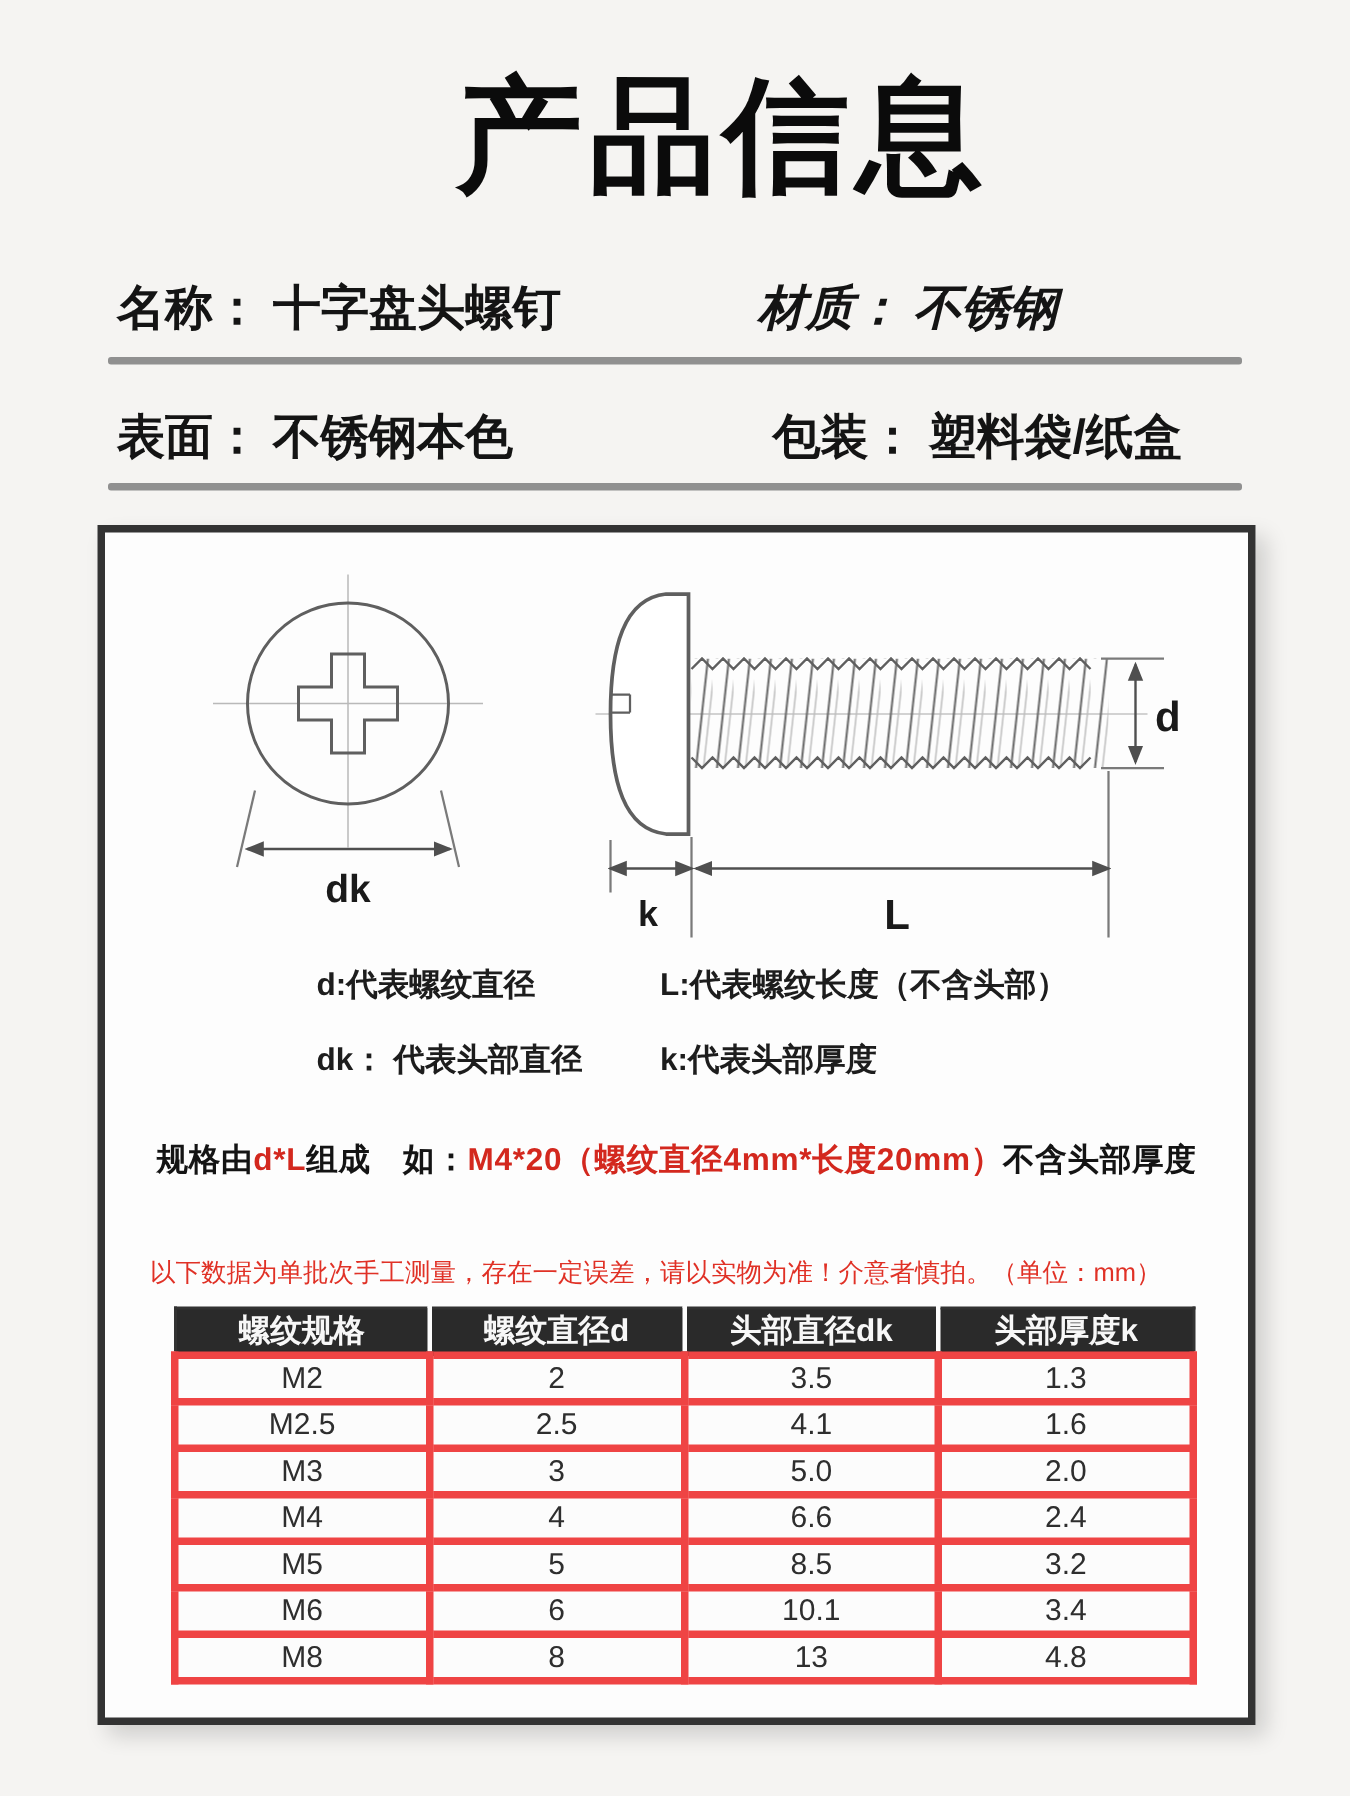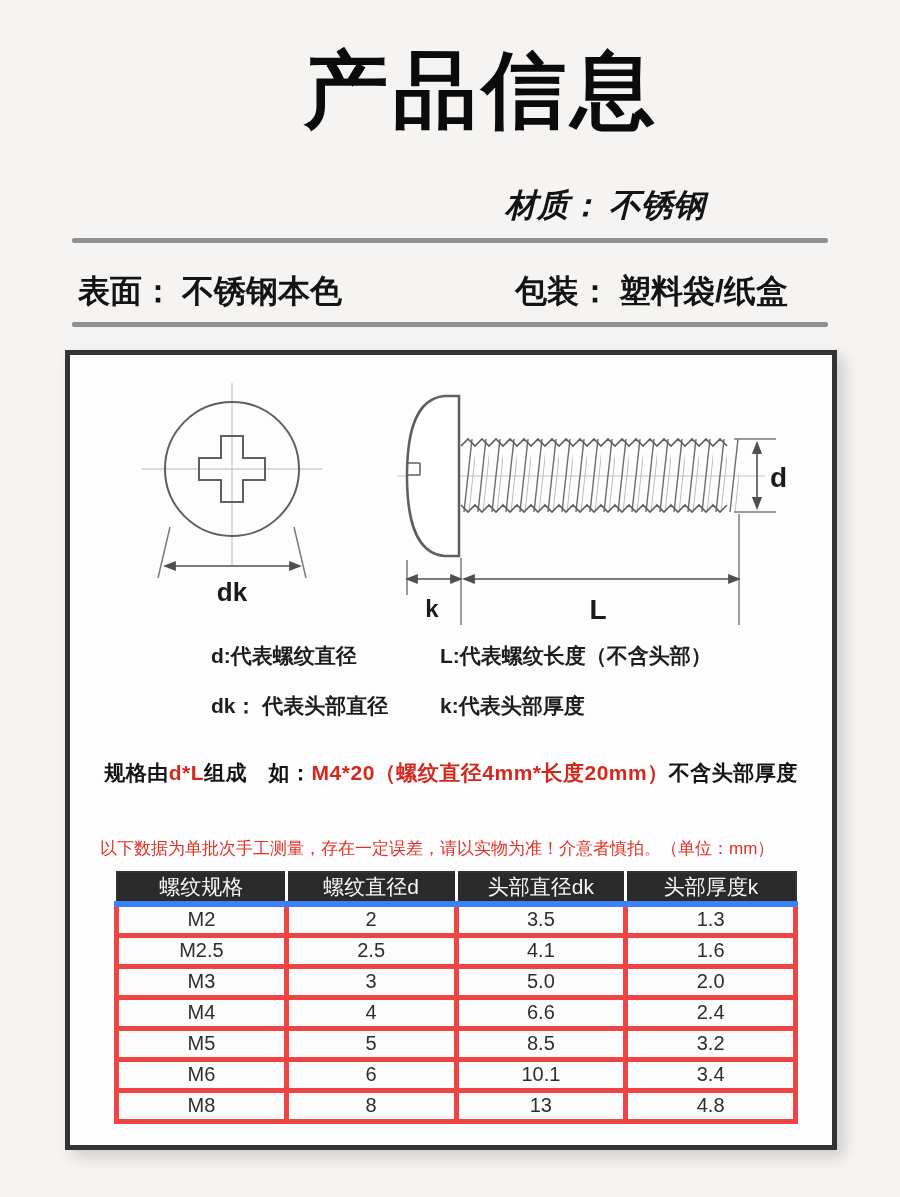--- a/index.html
+++ b/index.html
@@ -52,38 +52,41 @@
     position:absolute; top:482px; left:30px; width:720px;
     font-size:17px; font-weight:400; color:#e03126; white-space:nowrap;
   }
   
   table.spec {
     position:absolute; top:516px; left:44px; width:684px;
     border-collapse:collapse; table-layout:fixed;
     border:2px solid #333333;
   }
   table.spec th {
-    background:#2a2a2a; color:#f7f7f7; font-size:21px; font-weight:400;
-    height:24px; border-left:3px solid #fdfdfd; border-bottom:6px solid #3b82f6;
+    background:#2a2a2a; color:#f7f7f7; font-size:21px; font-weight:700;
+    height:24px; border-left:3px solid #fdfdfd; border-bottom:2px solid #3b82f6;
   }
   table.spec th:first-child { border-left:none; }
   table.spec td {
     height:31px; text-align:center; font-size:20px; color:#2e2e2e;
     background:#fcfcfc; border:5px solid #ef4444;
   }
   
   svg .dim-label { font-family:"Liberation Sans","DejaVu Sans",sans-serif; font-weight:700; fill:#1a1a1a; }
 </style>
 </head>
 <body>
 
 <div class="page">
 
   <h1 class="title">产品信息</h1>
 
+  <div class="attr attr-1">
+    <span class="lbl">名称：</span><span>十字盘头螺钉</span>
+  </div>
   <div class="attr attr-2">
     <span class="lbl">材质：</span><span>不锈钢</span>
   </div>
   <div class="divider divider-1"></div>
   <div class="attr attr-3">
     <span class="lbl">表面：</span><span>不锈钢本色</span>
   </div>
   <div class="attr attr-4">
     <span class="lbl">包装：</span><span>塑料袋/纸盒</span>
   </div>

